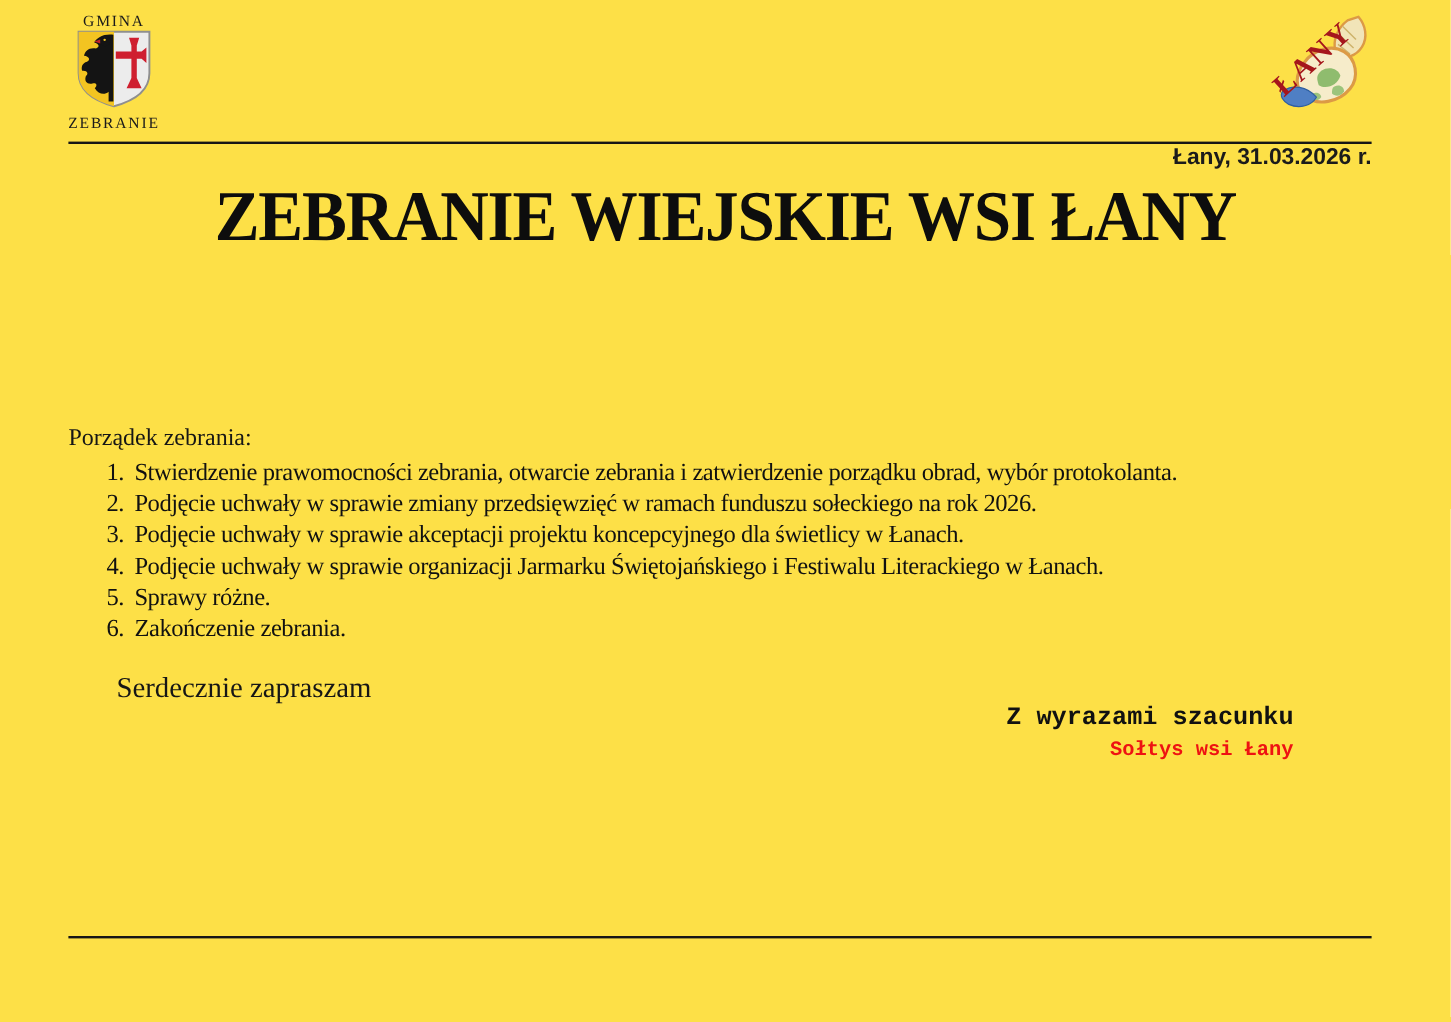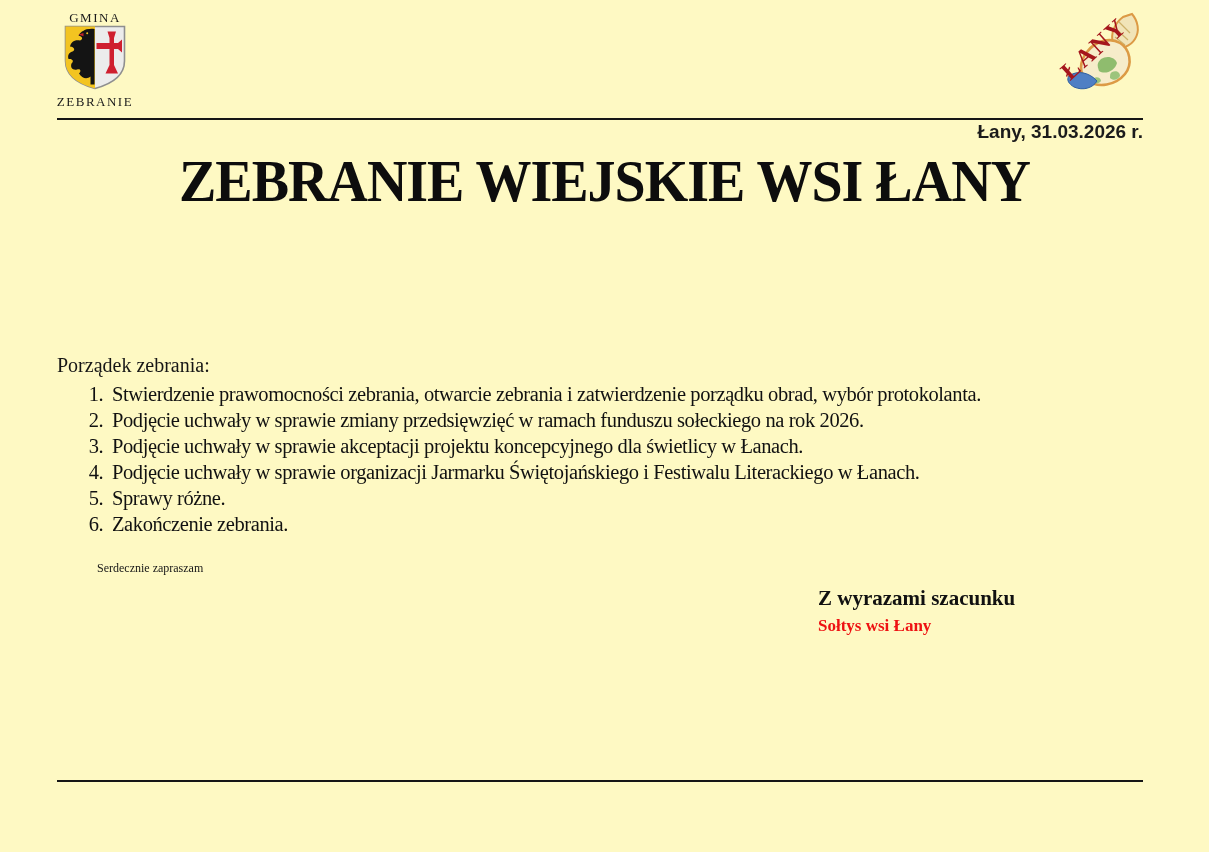--- a/index.html
+++ b/index.html
@@ -3,21 +3,21 @@
 <meta charset="utf-8">
 <style>
   * { margin: 0; padding: 0; box-sizing: border-box; }
   html, body { background: #ffffff; }
   body { font-family: "Liberation Serif", serif; color: #141414; }
 
   .page {
     position: relative;
     width: 1209px;
     height: 852px;
-    background: #fef9c3;
+    background: #fde047;
     overflow: hidden;
   }
 
   
   .crest-logo {
     position: absolute; left: 58px; top: 11px; width: 74px;
     display: flex; flex-direction: column; align-items: center;
   }
   .crest-caption {
     font-family: "Liberation Serif", serif;
@@ -84,27 +84,28 @@
   .agenda-list li {
     font-size: 20.5px;
     letter-spacing: -0.4px;
     line-height: 26px;
     color: #111111;
     padding-left: 4px;
   }
 
   .invitation {
     position: absolute; left: 97px; top: 561px;
-    font-size: 12px; color: #161616;
+    font-size: 24px; color: #161616;
   }
 
   
   .signature-block {
     position: absolute; left: 818px; top: 585px; width: 260px;
-    text-align: left;
+    text-align: right;
+    font-family: Liberation Mono, monospace;
   }
   .respect-line {
     font-weight: bold; font-size: 21px; line-height: 27px; color: #111111;
   }
   .role-line {
     font-weight: bold; font-size: 17px; line-height: 27px; color: #ee1212;
   }
   .signature-name {
     margin-top: 52px;
     font-style: italic;

